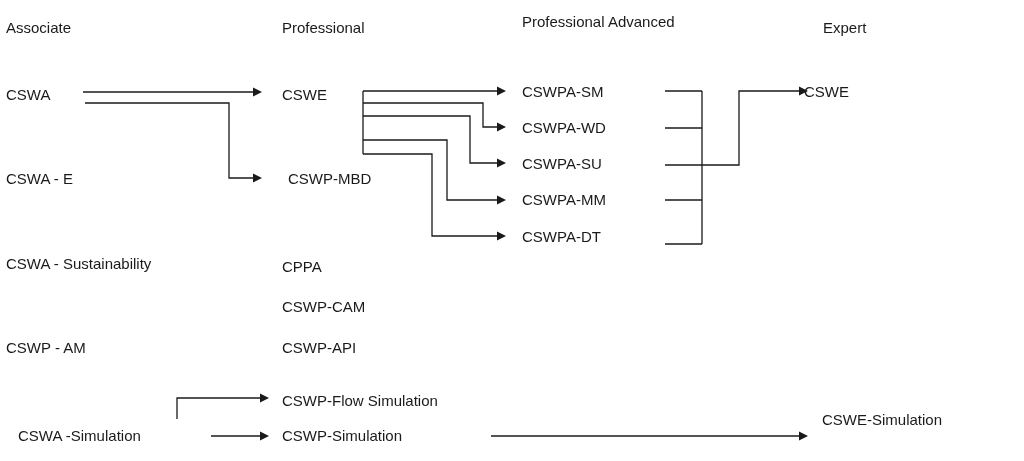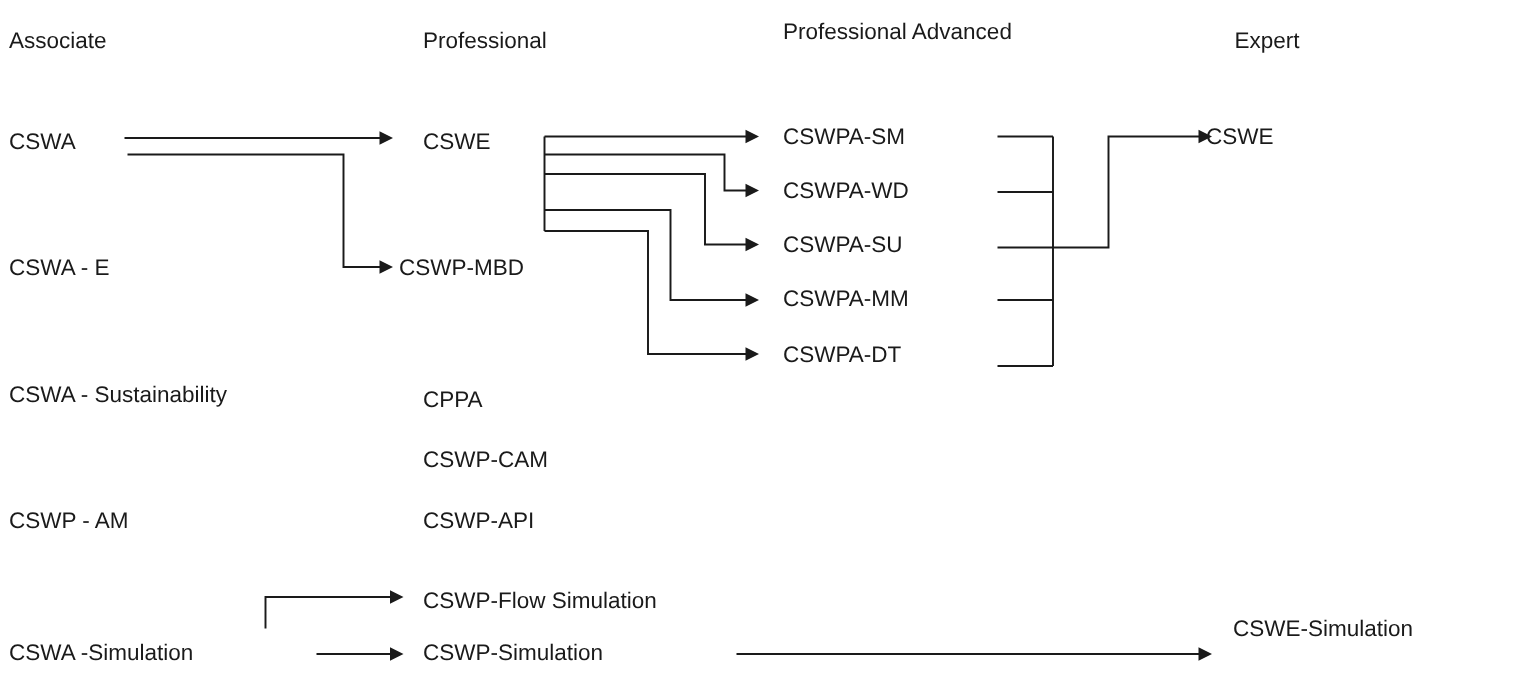--- a/index.html
+++ b/index.html
@@ -15,24 +15,24 @@
 
 <div class="lbl" style="left:6px;top:16px">Associate</div>
 <div class="lbl" style="left:282px;top:16px">Professional</div>
 <div class="lbl" style="left:522px;top:10px">Professional Advanced</div>
 <div class="lbl" style="left:823px;top:16px">Expert</div>
 
 <div class="lbl" style="left:6px;top:83px">CSWA</div>
 <div class="lbl" style="left:6px;top:167px">CSWA - E</div>
 <div class="lbl" style="left:6px;top:252px">CSWA - Sustainability</div>
 <div class="lbl" style="left:6px;top:336px">CSWP - AM</div>
-<div class="lbl" style="left:6px;top:424px">CSWA -Simulation</div>
+<div class="lbl" style="left:18px;top:424px">CSWA -Simulation</div>
 
 <div class="lbl" style="left:282px;top:83px">CSWE</div>
-<div class="lbl" style="left:266px;top:167px">CSWP-MBD</div>
+<div class="lbl" style="left:288px;top:167px">CSWP-MBD</div>
 <div class="lbl" style="left:282px;top:255px">CPPA</div>
 <div class="lbl" style="left:282px;top:295px">CSWP-CAM</div>
 <div class="lbl" style="left:282px;top:336px">CSWP-API</div>
 <div class="lbl" style="left:282px;top:389px">CSWP-Flow Simulation</div>
 <div class="lbl" style="left:282px;top:424px">CSWP-Simulation</div>
 
 <div class="lbl" style="left:522px;top:80px">CSWPA-SM</div>
 <div class="lbl" style="left:522px;top:116px">CSWPA-WD</div>
 <div class="lbl" style="left:522px;top:152px">CSWPA-SU</div>
 <div class="lbl" style="left:522px;top:188px">CSWPA-MM</div>

